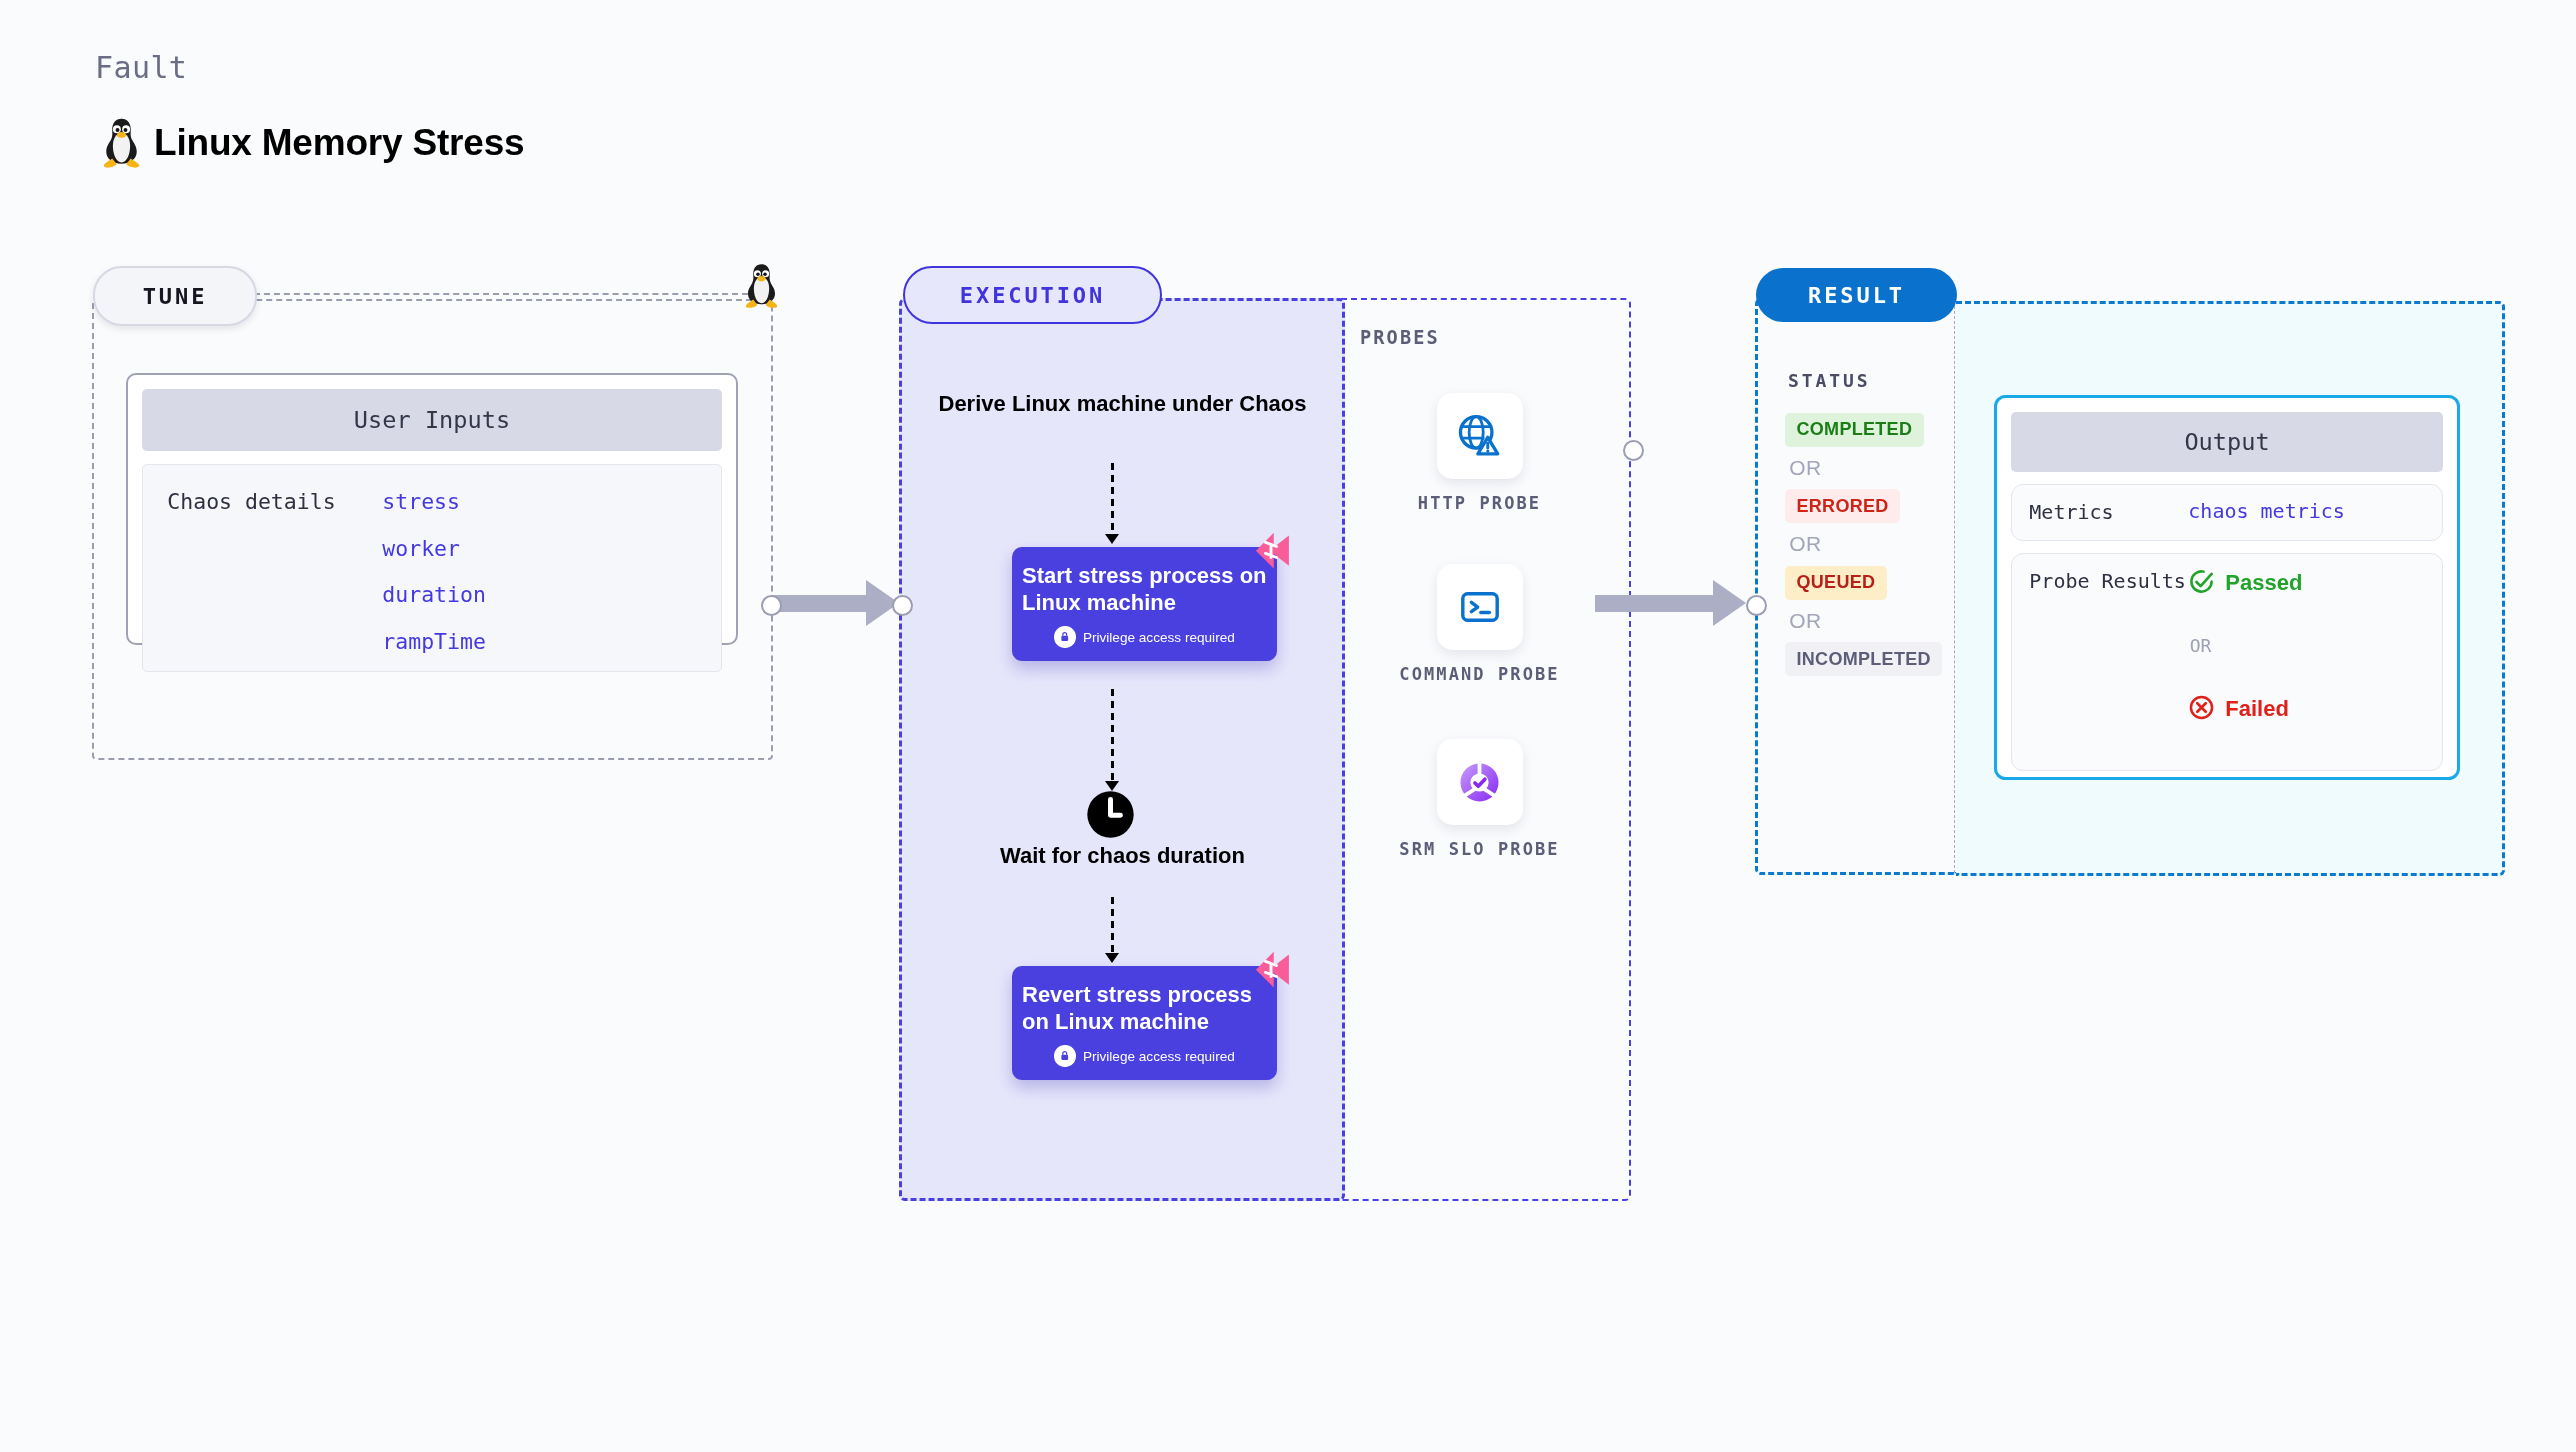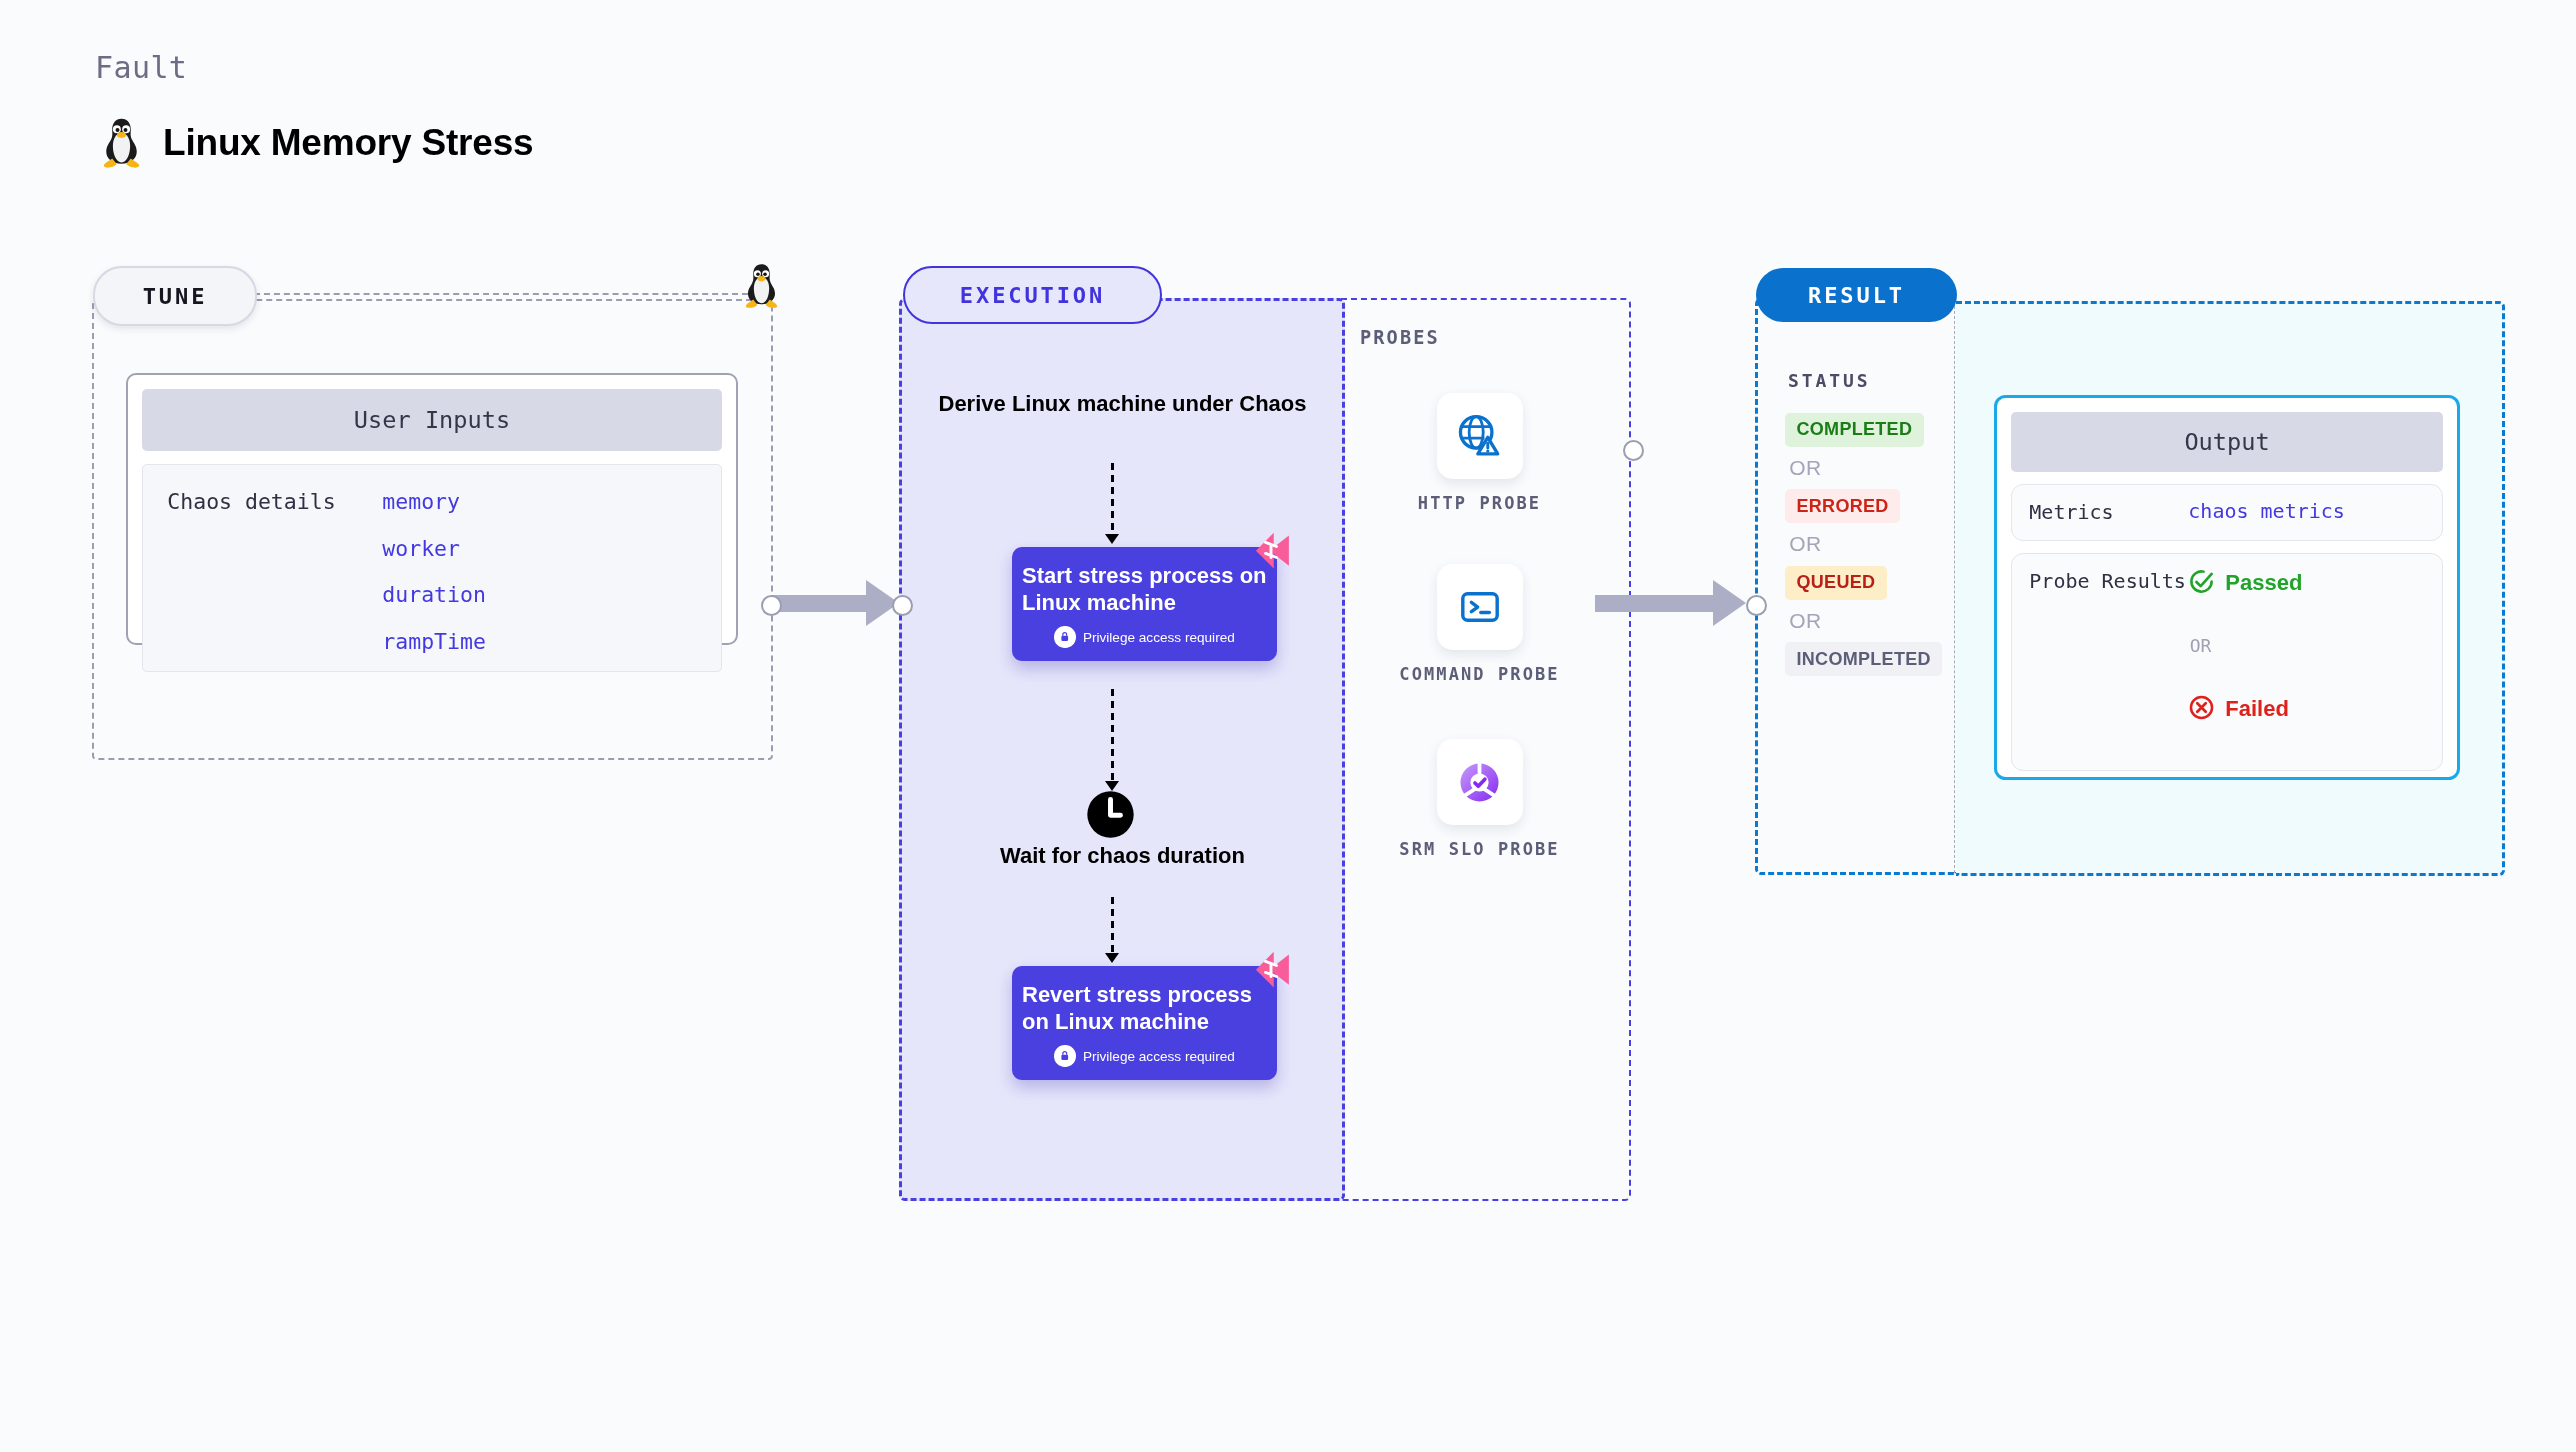--- a/index.html
+++ b/index.html
@@ -22,21 +22,21 @@
     font-family: "DejaVu Sans Mono", "Liberation Mono", monospace;
     font-size: 30px;
     color: #6b6d85;
     letter-spacing: 0.4px;
   }
   #fault-title-row {
     position: absolute;
     left: 100px; top: 116px;
     display: flex;
     align-items: center;
-    gap: 20px;
+    gap: 11px;
   }
   #fault-title-text {
     font-size: 37px;
     font-weight: 700;
     color: #000000;
     letter-spacing: -0.2px;
   }
   .tux { width: 43px; height: 53px; display:block; }
 
   
@@ -470,21 +470,21 @@
     <path d="M18 64c-4 3-10 6-12 9-2 3 1 5 5 5 5 0 11-2 14-5z" fill="#f7b418"></path>
     <path d="M46 64c4 3 10 6 12 9 2 3-1 5-5 5-5 0-11-2-14-5z" fill="#f7b418"></path>
   </svg>
 </div>
 
 <div id="user-inputs-card">
   <div id="user-inputs-header">User Inputs</div>
   <div id="user-inputs-body">
     <div id="chaos-details-label">Chaos details</div>
     <div id="chaos-details-values">
-      <div class="chaos-val">memory</div>
+      <div class="chaos-val">stress</div>
       <div class="chaos-val">worker</div>
       <div class="chaos-val">duration</div>
       <div class="chaos-val">rampTime</div>
     </div>
   </div>
 </div>
 
 <div class="flow-arrow" id="flow-arrow-1"></div>
 <div class="flow-dot" id="flow-dot-a"></div>
 <div class="flow-dot" id="flow-dot-b"></div>

